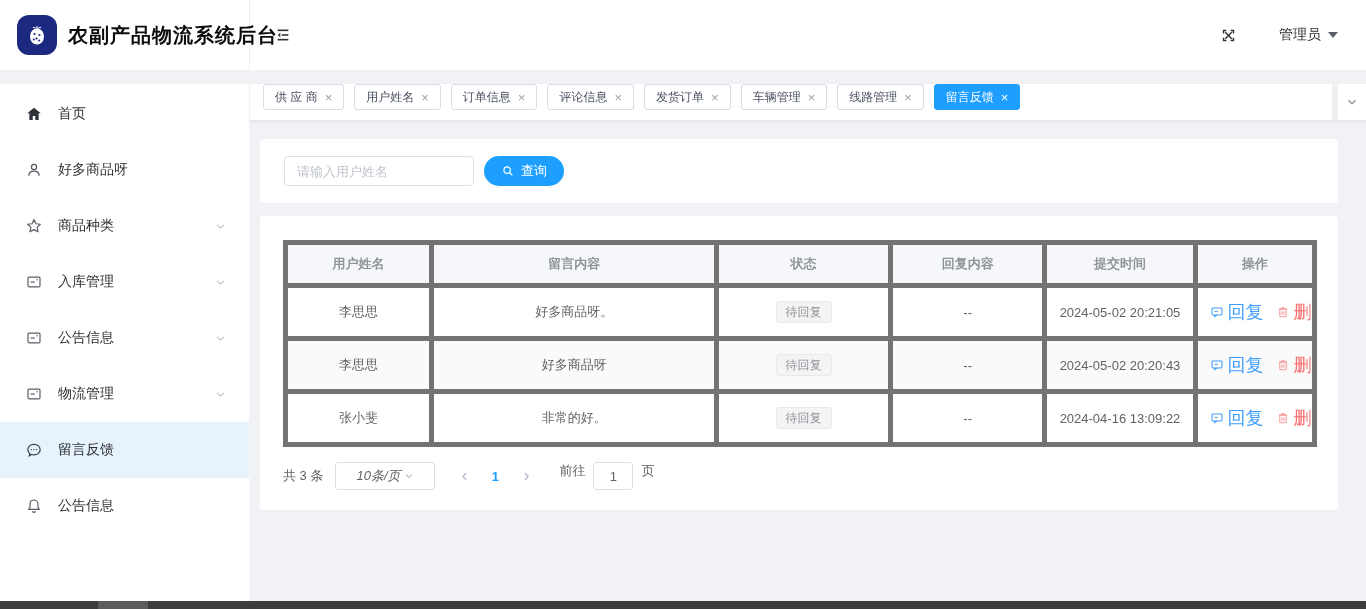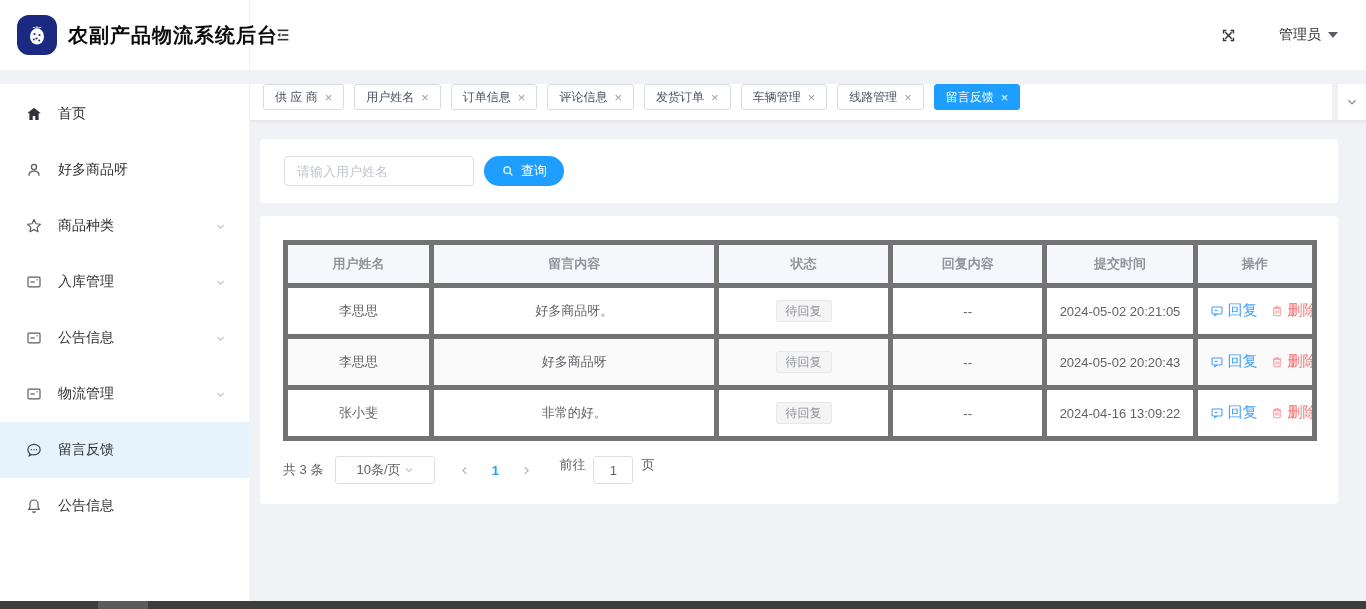--- a/index.html
+++ b/index.html
@@ -43,28 +43,28 @@
   .search-input::placeholder { color:#c0c4cc; }
   .search-btn { height:30px; padding:0 17px; border:none; border-radius:15px; background:#1e9fff; color:#fff; font-size:13px; display:inline-flex; align-items:center; gap:6px; cursor:pointer; font-family:inherit; }
 
   .table-card { margin-top:13px; padding:24px 21px 20px 23px; }
   table { width:100%; border-collapse:collapse; table-layout:fixed; font-size:13px; }
   th,td { border:5px solid #737373; text-align:center; overflow:hidden; white-space:nowrap; }
   th { background:#f5f7fa; color:#909399; font-weight:bold; padding:10px 12px; }
   td { color:#606266; padding:12px; }
   tbody tr:nth-child(2) td { background:#fafafa; }
   .tag-info { display:inline-block; padding:2px 9px; font-size:12px; line-height:16px; color:#909399; background:#f4f4f5; border:1px solid #e9e9eb; border-radius:3px; }
-  .op-link { display:inline-flex; align-items:center; gap:4px; cursor:pointer; font-size:15px; }
+  .op-link { display:inline-flex; align-items:center; gap:4px; cursor:pointer; font-size:18px; }
   .op-reply { color:#409eff; margin-right:12px; }
   .op-delete { color:#f56c6c; }
 
   
   .pagination { margin-top:15px; display:flex; align-items:center; font-size:13px; color:#606266; }
   .pg-total { margin-right:12px; }
-  .size-select { width:100px; height:28px; border:1px solid #dcdfe6; border-radius:3px; display:flex; align-items:center; justify-content:center; gap:2px; cursor:pointer; color:#606266; }
+  .size-select { width:100px; height:28px; border:1px solid #dcdfe6; border-radius:3px; display:flex; align-items:center; justify-content:center; gap:2px; cursor:pointer; color:#606266;font-style:italic; }
   .pg-btn { width:34px; height:28px; display:flex; align-items:center; justify-content:center; cursor:pointer; }
   .pg-prev { margin-left:12px; }
   .pg-num { width:28px; text-align:center; color:#1e9fff; font-weight:bold; cursor:pointer; }
   .pg-goto { margin-left:16px; display:flex; gap:8px; }
   .goto-input { width:40px; height:28px; border:1px solid #dcdfe6; border-radius:3px; text-align:center; font-size:13px; color:#606266; outline:none; font-family:inherit; }
 
   
   .h-scrollbar { position:absolute; left:0; bottom:0; width:1366px; height:8px; background:#3d3d3d; z-index:30; }
   .h-scrollbar .thumb { position:absolute; left:98px; top:0; width:50px; height:8px; background:#5c5c5c; }
 

